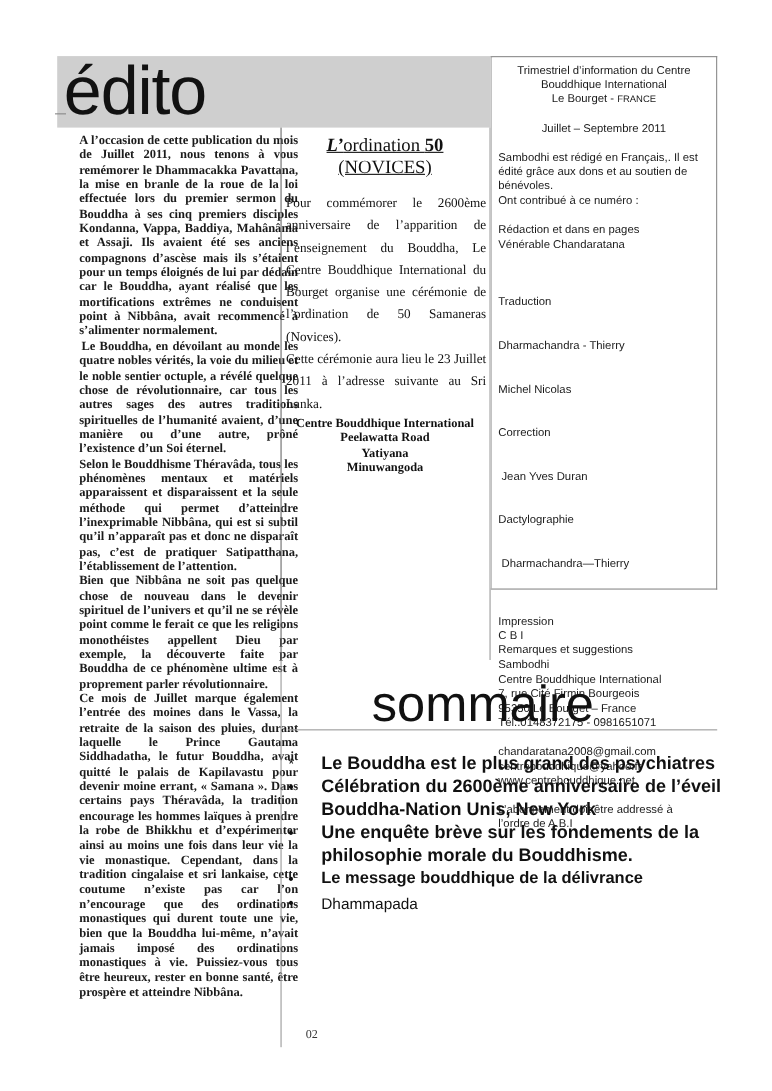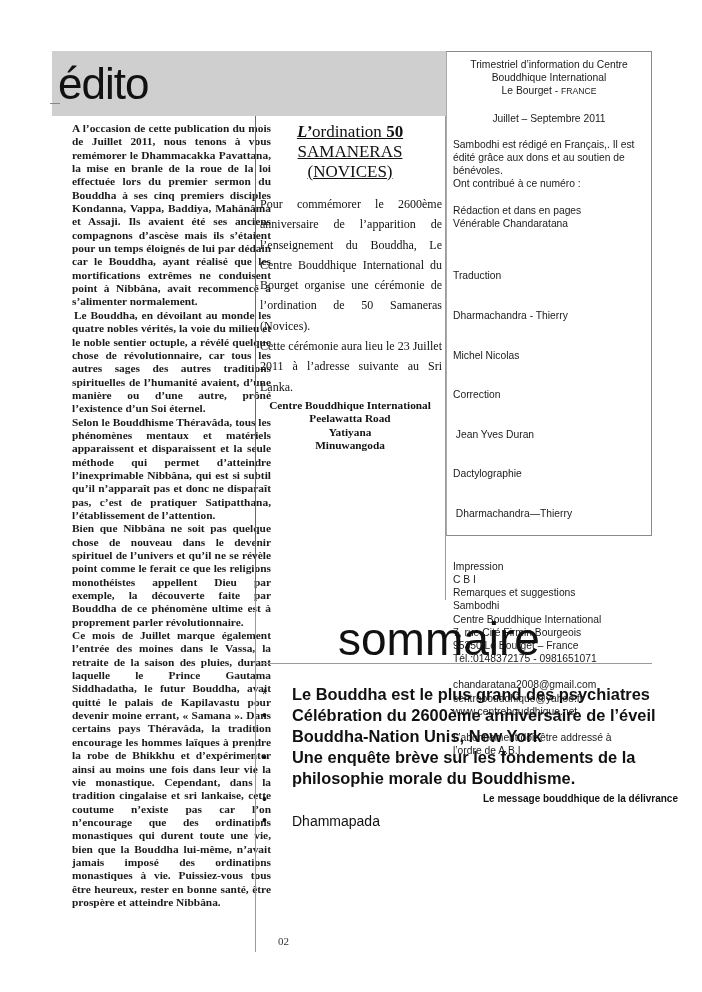--- a/index.html
+++ b/index.html
@@ -1,21 +1,21 @@
 <!DOCTYPE html>
 <html><head>
 <meta charset="utf-8">
 <style>
   html, body { margin: 0; padding: 0; background: #ffffff; }
   body { width: 702px; height: 992px; position: relative; overflow: hidden; color: #1a1a1a; }
   .abs { position: absolute; }
 
   
   #edito-band { left: 52px; top: 51px; width: 394px; height: 65px; background: #cfcfcf; }
-  #edito-title { left: 58px; top: 52px; font-family: "Liberation Sans", sans-serif; font-size: 44px; line-height: 64px; color: #111; letter-spacing: -1px; }
+  #edito-title { left: 58px; top: 52px; font-family: "Liberation Sans", sans-serif; font-size: 62px; line-height: 64px; color: #111; letter-spacing: -1px; }
   #edito-underline-left { left: 50px; top: 103px; width: 10px; height: 1px; background: #888; }
 
   
   #edito-body { left: 52px; top: 122px; width: 199px; font-family: "Liberation Serif", serif; font-weight: bold; font-size: 11.4px; line-height: 13.35px; text-align: justify; color: #1b1b1b; margin-left: 20px; }
   #edito-body p { margin: 0; text-indent: 0; }
   #edito-body p.ind { text-indent: 2px; }
 
   
   #divider-left { left: 255px; top: 116px; width: 1px; height: 484px; background: #6a6a6a; }
   #divider-center-right { left: 445px; top: 116px; width: 1px; height: 484px; background: #9a9a9a; }
@@ -37,21 +37,21 @@
   #info-box .gap { height: 13px; }
   #info-box .sc { font-size: 8.6px; }
 
   
   #sommaire-title { left: 328px; top: 614px; font-family: "Liberation Sans", sans-serif; font-size: 46px; line-height: 50px; color: #111; margin-left: 10px; }
   #sommaire-rule { left: 262px; top: 663px; width: 390px; height: 1px; background: #9a9a9a; }
   #sommaire-list { left: 258px; top: 684px; width: 420px; font-family: "Liberation Sans", sans-serif; color: #111; }
   .s-item { display: flex; }
   .s-bullet { width: 34px; flex: none; font-size: 14px; line-height: 21px; padding-left: 4px; box-sizing: border-box; }
   .s-text { flex: 1; font-weight: bold; font-size: 16.4px; line-height: 21px; }
-  .s-item.small .s-text { font-size: 10px; line-height: 20px; text-align: right; }
+  .s-item.small .s-text { font-size: 15px; line-height: 20px; }
   .s-item.plain .s-text { font-weight: normal; font-size: 14px; line-height: 22px; }
 
   #page-number { left: 0; width: 567px; top: 935px; text-align: center; font-family: "Liberation Serif", serif; font-size: 11px; color: #333; }
 </style>
 </head>
 <body>
 
 <div class="abs" id="edito-band"></div>
 <div class="abs" id="edito-underline-left"></div>
 <div class="abs" id="edito-title">édito</div>
@@ -64,21 +64,20 @@
   <p>Ce mois de Juillet marque également l’entrée des moines dans le Vassa, la retraite de la saison des pluies, durant laquelle le Prince Gautama Siddhadatha, le futur Bouddha, avait quitté le palais de Kapilavastu pour devenir moine errant, « Samana ». Dans certains pays Théravâda, la tradition encourage les hommes laïques à prendre la robe de Bhikkhu et d’expérimenter ainsi au moins une fois dans leur vie la vie monastique. Cependant, dans la tradition cingalaise et sri lankaise, cette coutume n’existe pas car l’on n’encourage que des ordinations monastiques qui durent toute une vie, bien que la Bouddha lui-même, n’avait jamais imposé des ordinations monastiques à vie. Puissiez-vous tous être heureux, rester en bonne santé, être prospère et atteindre Nibbâna.</p>
 </div>
 
 <div class="abs" id="divider-left"></div>
 <div class="abs" id="divider-left-lower"></div>
 <div class="abs" id="divider-center-right"></div>
 
 <div class="abs" id="center-col">
   <div id="ordination-title">
     <div><span class="u bi">L’</span><span class="u">ordination </span><span class="u b">50</span></div>
-    <div><span class="u">SAMANERAS</span></div>
     <div><span class="u">(NOVICES)</span></div>
   </div>
   <div id="ordination-body">
     <p>Pour commémorer le 2600ème anniversaire de l’apparition de l’enseignement du Bouddha, Le Centre Bouddhique International du Bourget organise une cérémonie de l’ordination de 50 Samaneras (Novices).</p>
     <p>Cette cérémonie aura lieu le 23 Juillet 2011 à l’adresse suivante au  Sri Lanka.</p>
   </div>
   <div id="ordination-address">
     <div>Centre Bouddhique International</div>
     <div>Peelawatta Road</div>
     <div>Yatiyana</div>

